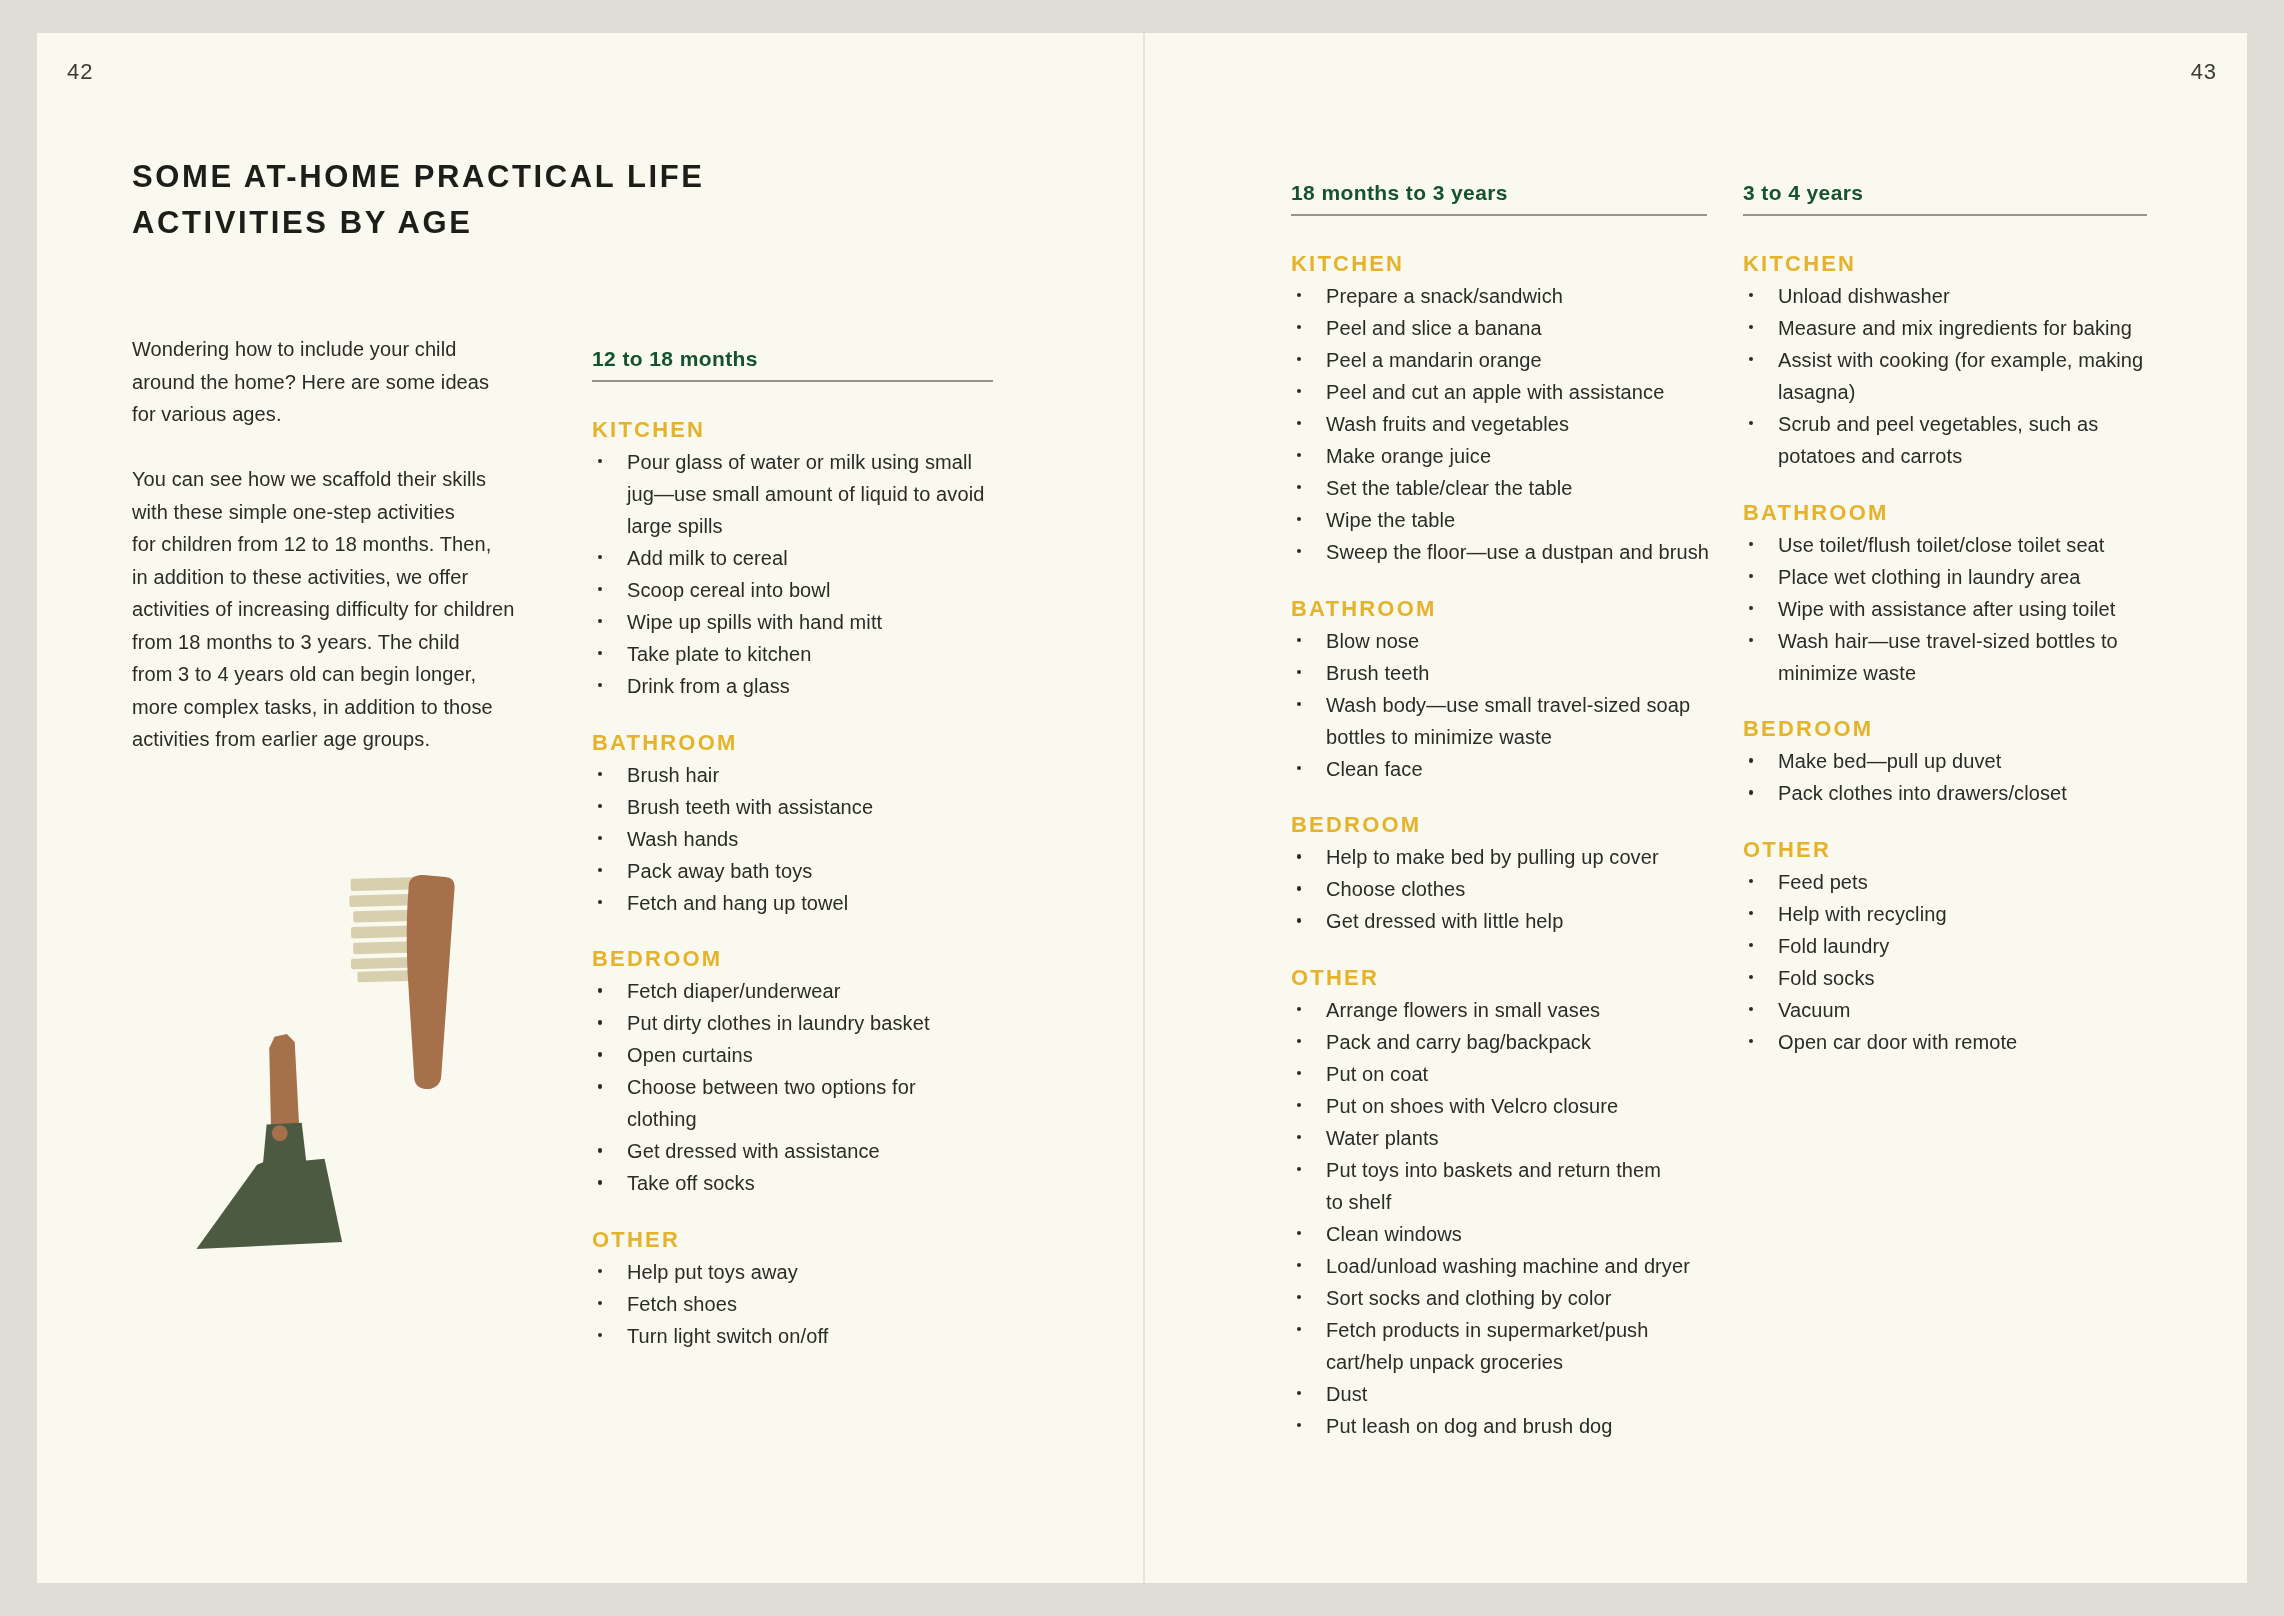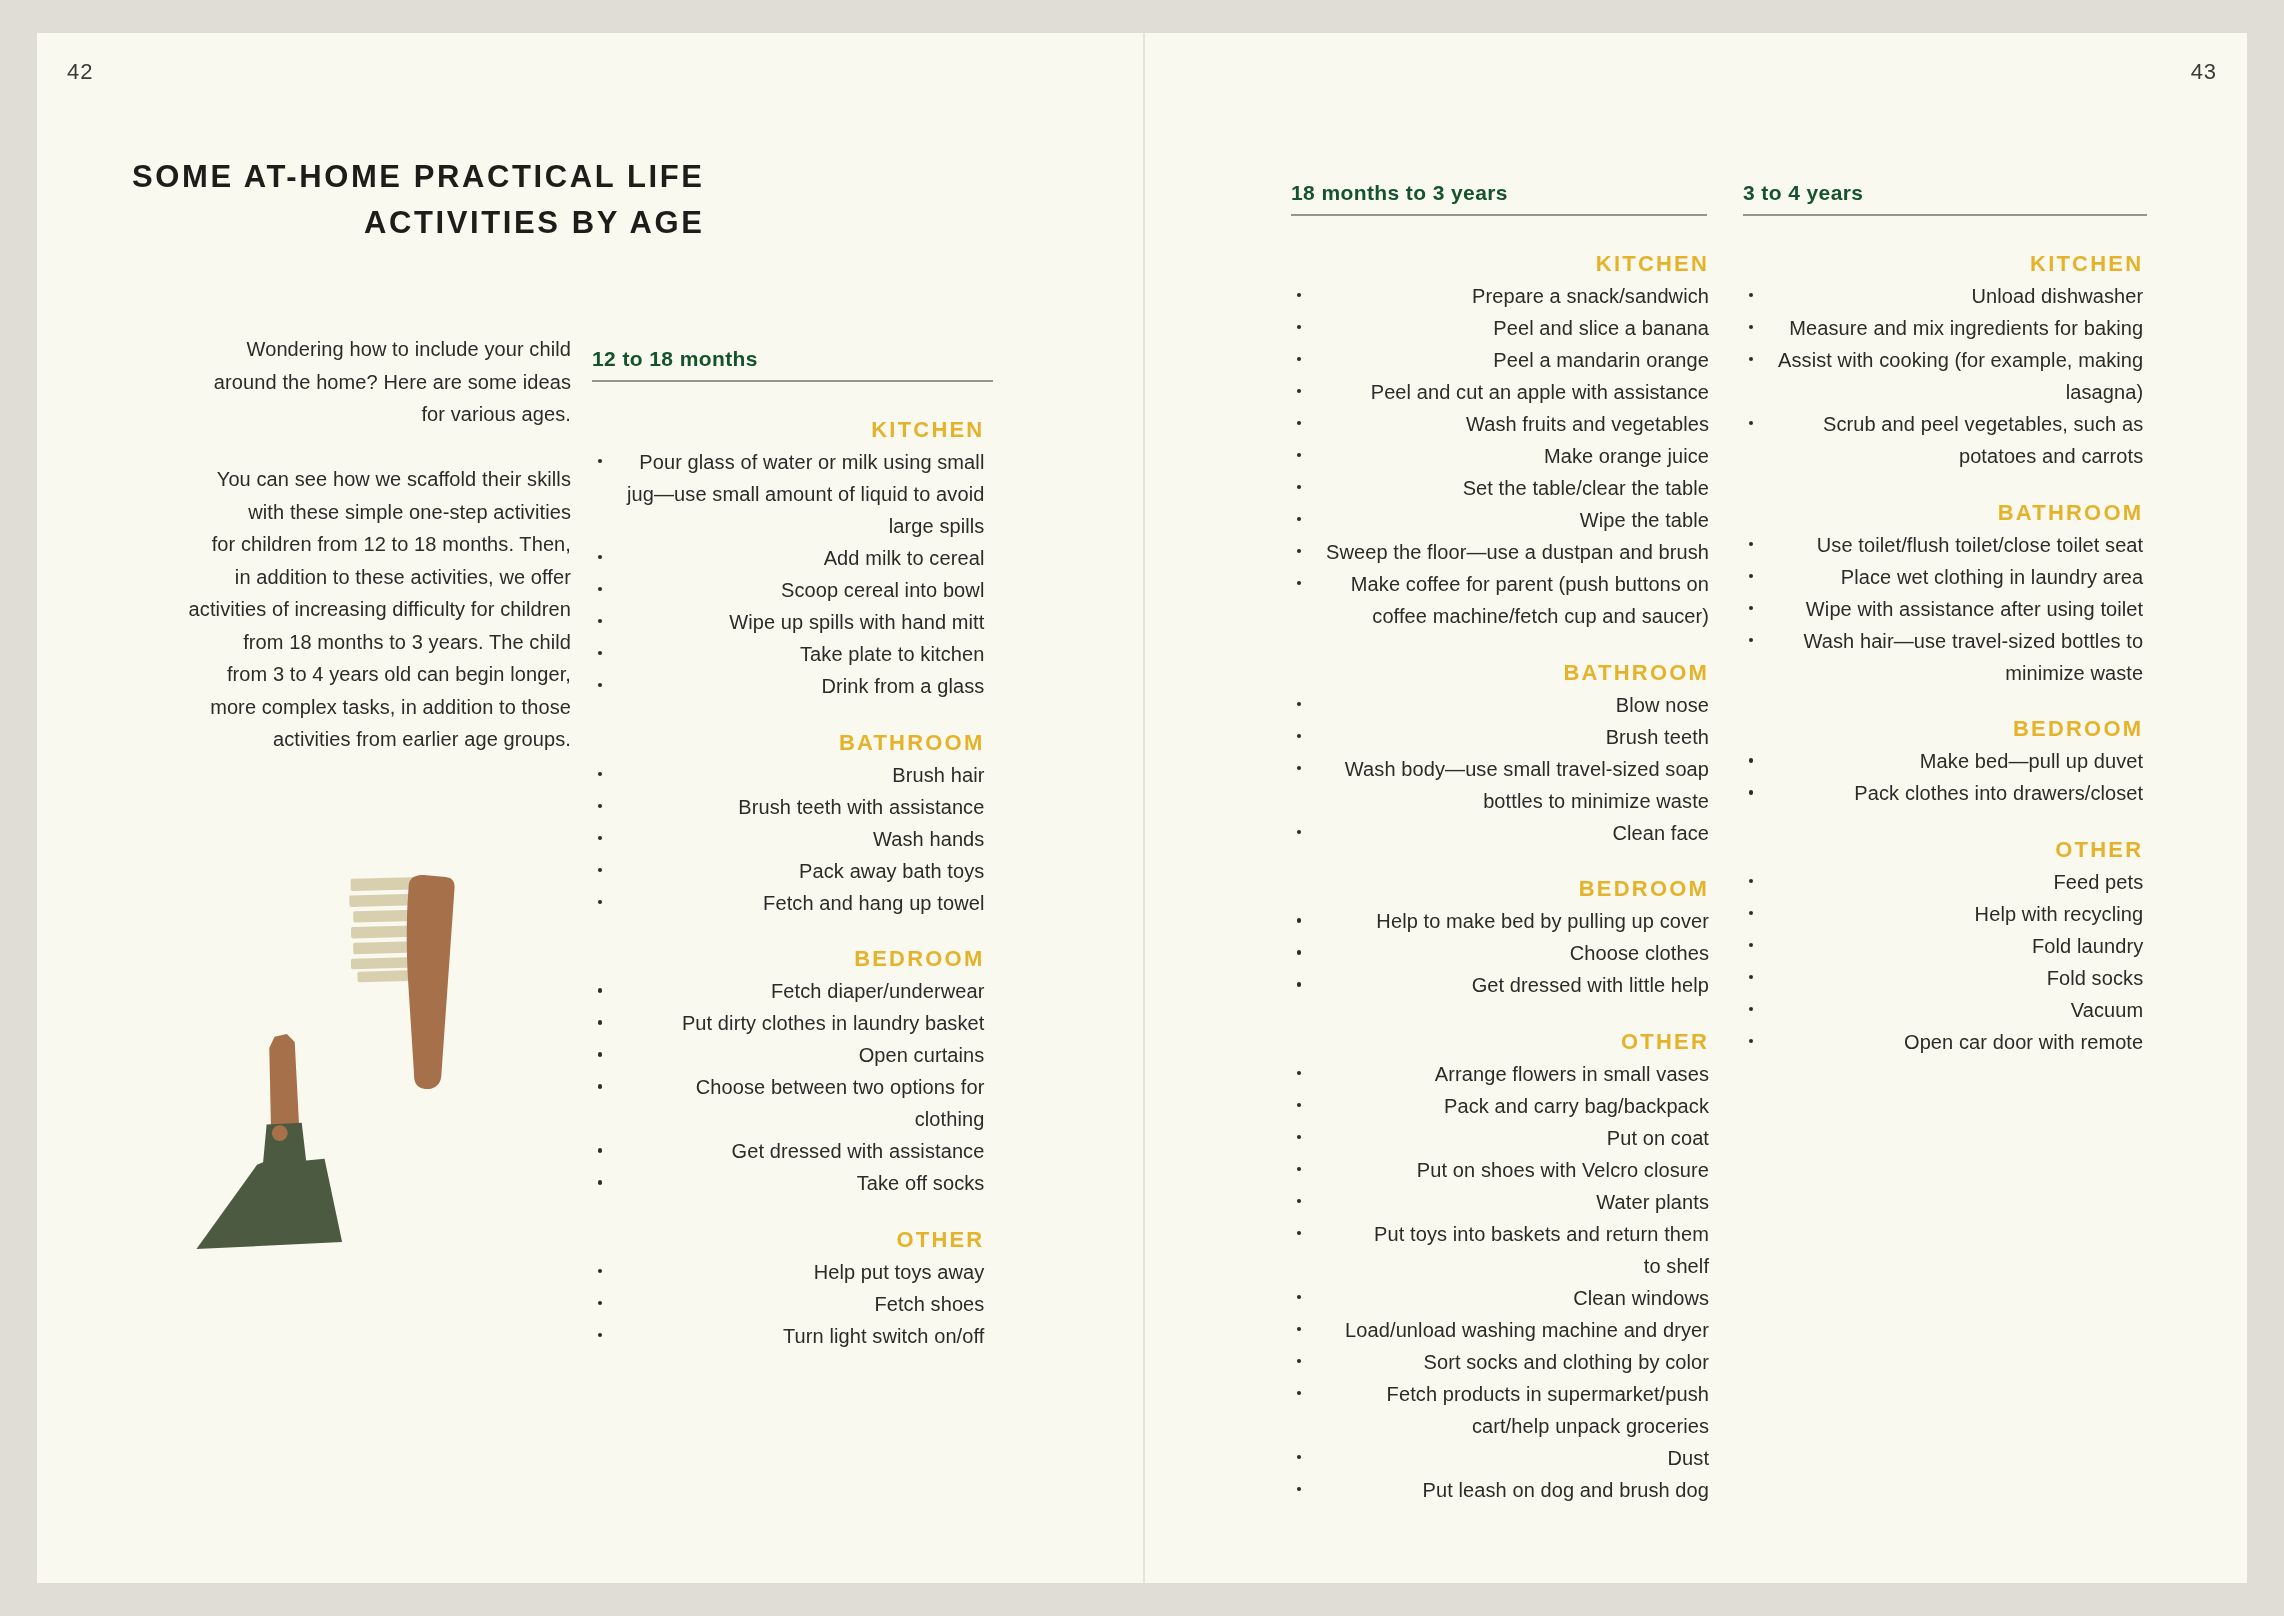--- a/index.html
+++ b/index.html
@@ -9,21 +9,20 @@
     --page:#FAF9EF;
     --mat:#DFDDD6;
     --rule:#96958D;
     --gutter:#E6E4DB;
   }
   html,body{margin:0;padding:0;background:var(--mat);}
   .stage{
     position:relative;width:2284px;height:1616px;background:var(--mat);
     font-family:"Liberation Sans","DejaVu Sans",sans-serif;color:var(--ink);
     overflow:hidden;
-    text-align:right;
   }
   .spread{
     position:absolute;left:37px;top:33px;right:37px;bottom:33px;
     background:var(--page);
   }
   .gutter{
     position:absolute;left:1106px;top:0;bottom:0;width:1.8px;background:var(--gutter);
   }
   .pagenum{
     position:absolute;top:26px;font-size:22px;letter-spacing:0.9px;color:#3B3B36;
@@ -260,25 +259,20 @@
                 <div class="line">Set the table/clear the table</div>
               </div>
               <div class="item">
                 <span class="dot"></span>
                 <div class="line">Wipe the table</div>
               </div>
               <div class="item">
                 <span class="dot"></span>
                 <div class="line">Sweep the floor—use a dustpan and brush</div>
               </div>
-              <div class="item">
-                <span class="dot"></span>
-                <div class="line">Make coffee for parent (push buttons on</div>
-                <div class="line">coffee machine/fetch cup and saucer)</div>
-              </div>
             </div>
             <div class="section">
               <div class="section-title">BATHROOM</div>
               <div class="item">
                 <span class="dot"></span>
                 <div class="line">Blow nose</div>
               </div>
               <div class="item">
                 <span class="dot"></span>
                 <div class="line">Brush teeth</div>

